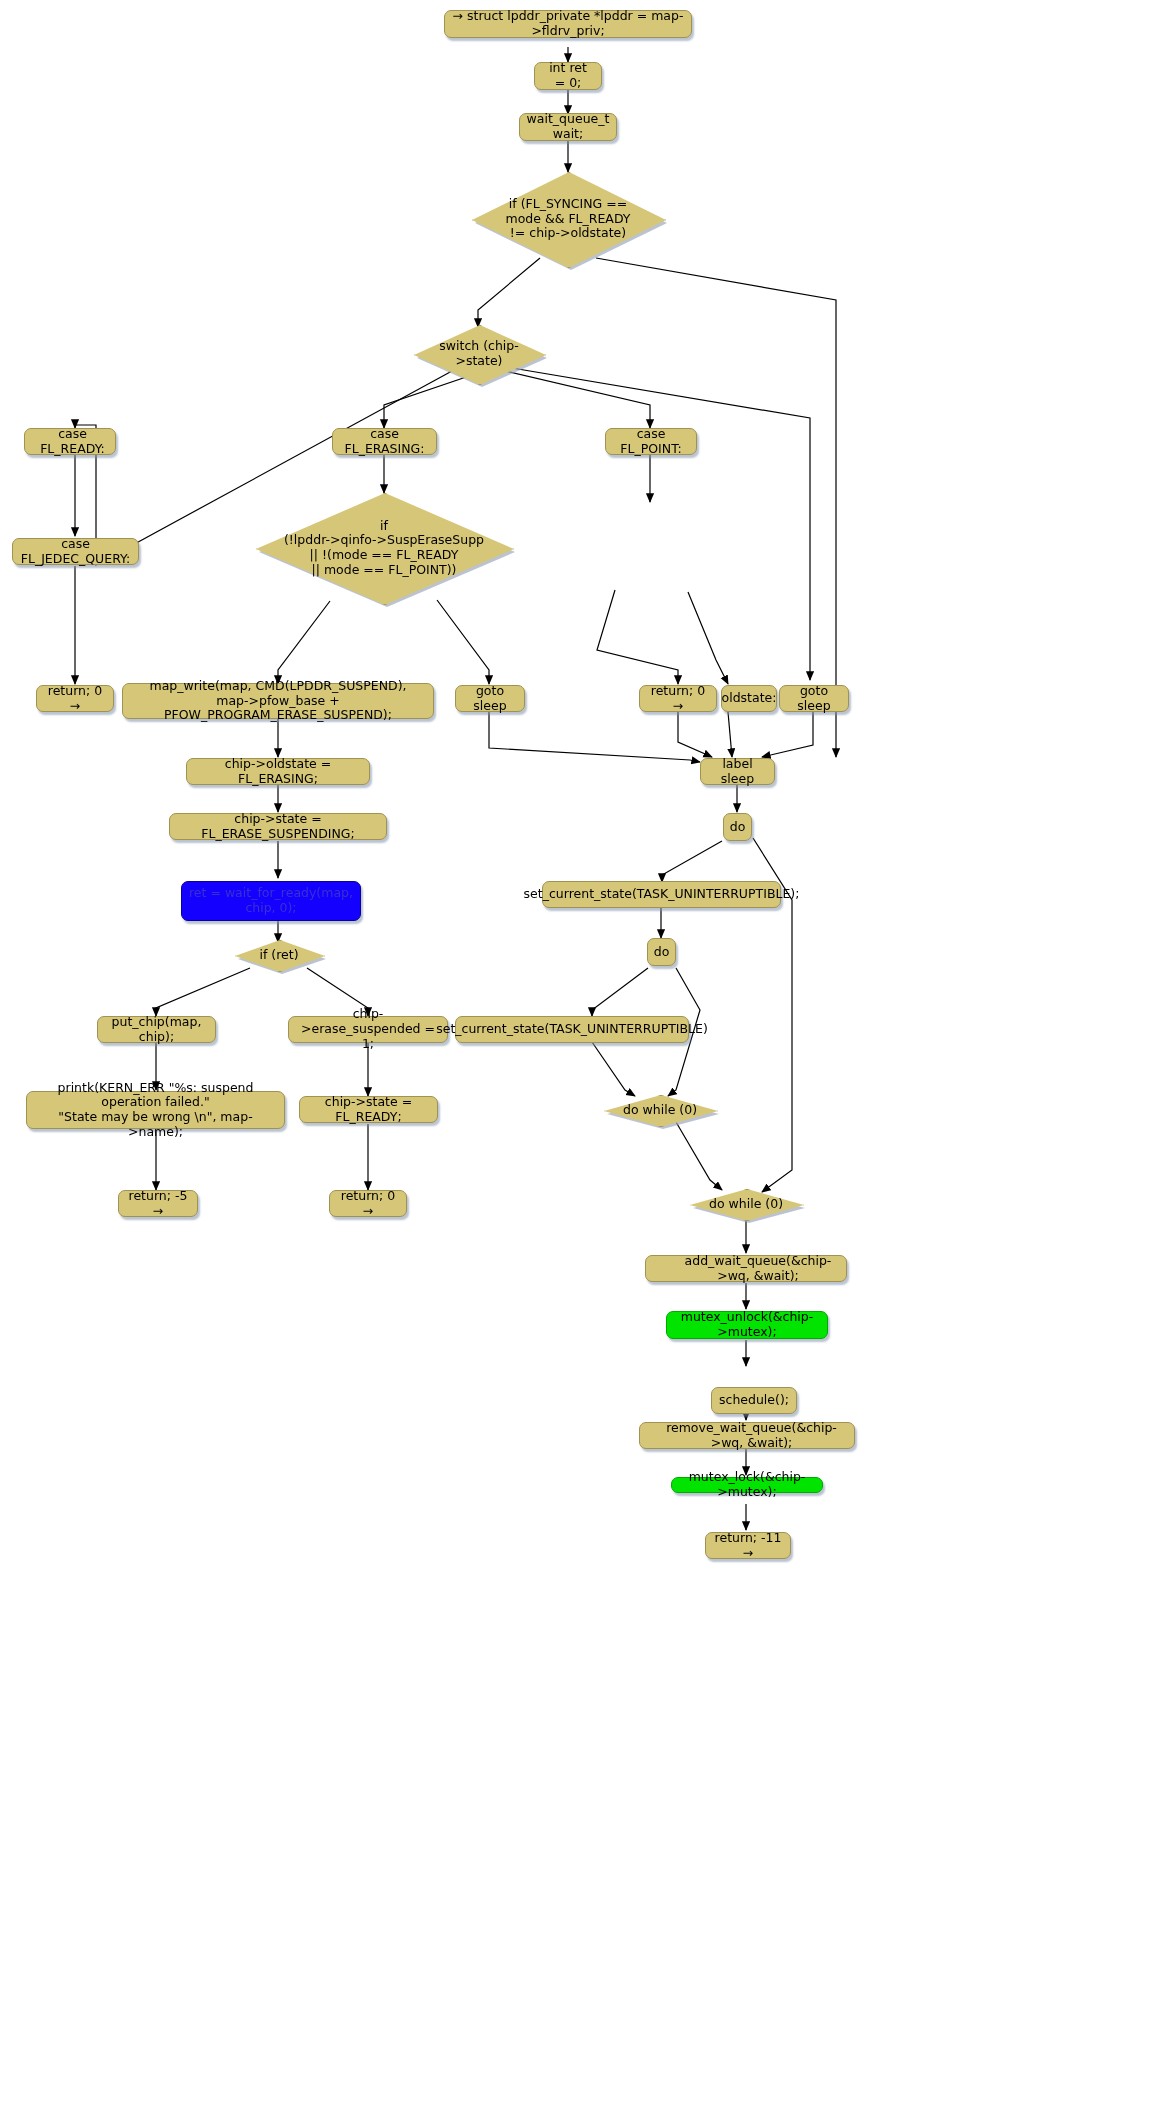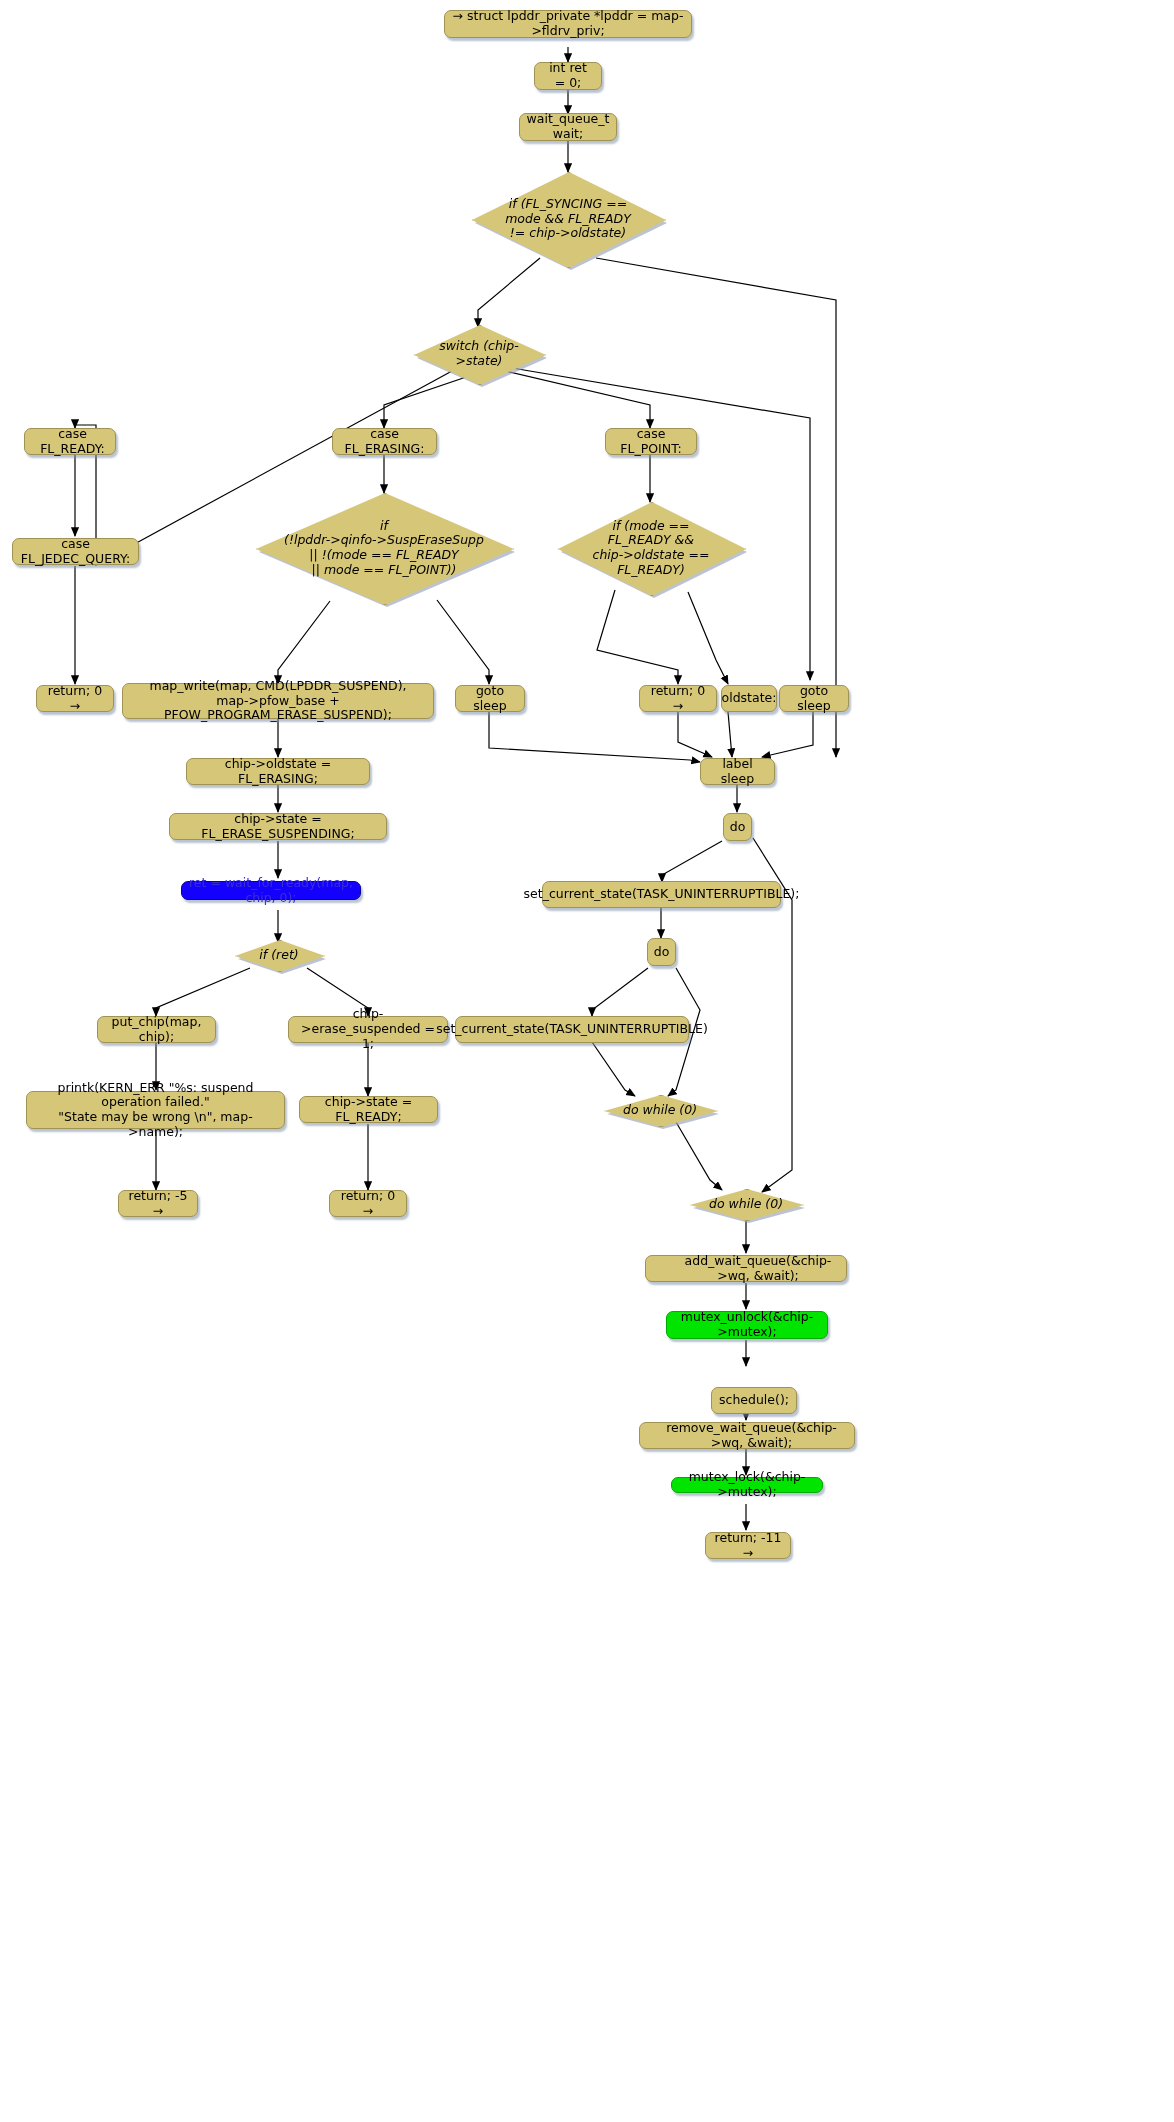--- a/index.html
+++ b/index.html
@@ -15,21 +15,21 @@
   
   .box{background:#D6C678;border:1px solid #A09252;border-radius:7px;
        box-shadow:2px 3px 2px rgba(130,145,170,.55);font-size:12.5px;padding:3px 7px;}
 
   
   .diamond{background:transparent;border:0;box-shadow:none;font-size:12.5px;}
   .diamond .dshape{position:absolute;left:0;top:0;width:100%;height:100%;
        background:#D6C678;border:1px solid #A09252;
        clip-path:polygon(50% 0,100% 50%,50% 100%,0 50%);
        box-shadow:2px 3px 2px rgba(130,145,170,.45);}
-  .diamond .dtxt{position:relative;z-index:2;padding:0 6px;font-style:italic;}
+  .diamond .dtxt{position:relative;z-index:2;padding:0 6px;}
   .diamond .dshadow{position:absolute;left:3px;top:4px;width:100%;height:100%;
        background:rgba(150,163,186,.65);
        clip-path:polygon(50% 0,100% 50%,50% 100%,0 50%);z-index:0;}
 
   .hl-blue{background:#1400FF !important;border-color:#0b0099 !important;color:#3a2fd0;}
   .hl-green{background:#00E400 !important;border-color:#0a0 !important;color:#000;}
 </style>
 </head>
 <body>
 
@@ -142,27 +142,20 @@
   <div class="node box" style="left:12px;top:538px;width:127px;height:27px;">case FL_JEDEC_QUERY:</div>
 
   <div class="node diamond" style="left:256px;top:493px;width:256px;height:110px;">
     <div class="dshadow"></div><div class="dshape"></div>
     <div class="dtxt">if
 (!lpddr-&gt;qinfo-&gt;SuspEraseSupp
 || !(mode == FL_READY
 || mode == FL_POINT))</div>
   </div>
 
-  <div class="node diamond" style="left:558px;top:502px;width:186px;height:92px;">
-    <div class="dshadow"></div><div class="dshape"></div>
-    <div class="dtxt">if (mode ==
-FL_READY &amp;&amp;
-chip-&gt;oldstate ==
-FL_READY)</div>
-  </div>
 
   <div class="node box" style="left:36px;top:685px;width:78px;height:27px;">return; 0 →</div>
 
   <div class="node box" style="left:122px;top:683px;width:312px;height:36px;">map_write(map, CMD(LPDDR_SUSPEND),
 map-&gt;pfow_base + PFOW_PROGRAM_ERASE_SUSPEND);</div>
 
   <div class="node box" style="left:455px;top:685px;width:70px;height:27px;">goto sleep</div>
 
   <div class="node box" style="left:639px;top:685px;width:78px;height:27px;">return; 0 →</div>
 
@@ -171,21 +164,21 @@
   <div class="node box" style="left:779px;top:685px;width:70px;height:27px;">goto sleep</div>
 
   <div class="node box" style="left:186px;top:758px;width:184px;height:27px;">chip-&gt;oldstate = FL_ERASING;</div>
 
   <div class="node box" style="left:700px;top:758px;width:75px;height:27px;">label sleep</div>
 
   <div class="node box" style="left:169px;top:813px;width:218px;height:27px;">chip-&gt;state = FL_ERASE_SUSPENDING;</div>
 
   <div class="node box" style="left:723px;top:813px;width:29px;height:28px;">do</div>
 
-  <div class="node box hl-blue" style="left:181px;top:881px;width:180px;height:19px;">ret = wait_for_ready(map, chip, 0);</div>
+  <div class="node box hl-blue" style="left:181px;top:881px;width:180px;height:40px;">ret = wait_for_ready(map, chip, 0);</div>
 
   <div class="node box" style="left:542px;top:881px;width:239px;height:27px;">set_current_state(TASK_UNINTERRUPTIBLE);</div>
 
   <div class="node diamond" style="left:235px;top:940px;width:88px;height:30px;">
     <div class="dshadow"></div><div class="dshape"></div>
     <div class="dtxt">if (ret)</div>
   </div>
 
   <div class="node box" style="left:647px;top:938px;width:29px;height:28px;">do</div>
 

